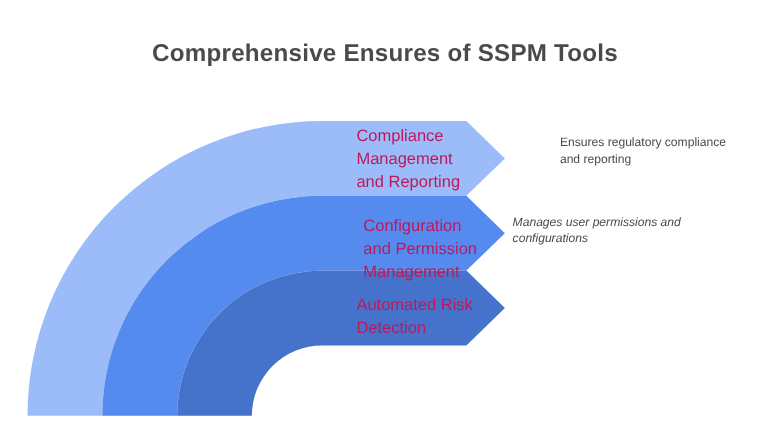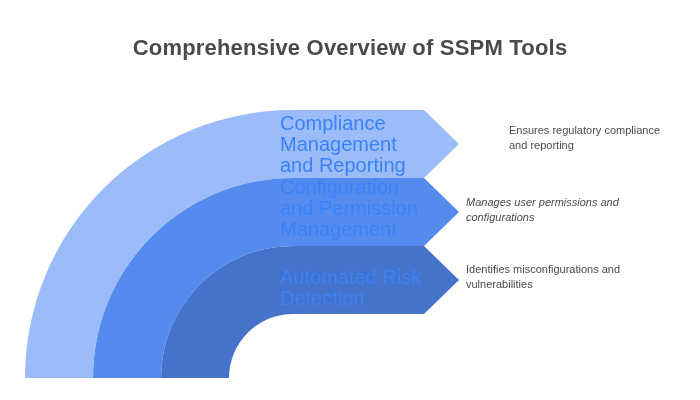--- a/index.html
+++ b/index.html
@@ -26,47 +26,48 @@
   .arc-svg { position: absolute; top: 0; left: 0; }
   .band-label {
     position: absolute;
     left: 280px;
     width: 160px;
     height: 68px;
     display: flex;
     align-items: center;
   }
   .band-label-text {
-    color: #3b82f6;
-    font-size: 20px;
+    color: #be185d;
+    font-size: 15px;
     line-height: 21px;
     white-space: pre-line;
+    margin-left: 44px;
   }
   .band-desc {
     position: absolute;
     left: 466px;
     width: 210px;
     color: #4a4a4a;
     font-size: 11px;
     line-height: 15px;
     white-space: pre-line;
   }
   .label-1 { top: 110px; }
-  .label-2 { top: 174px; }
+  .label-2 { top: 192px; justify-content: center; }
   .label-3 { top: 254px; }
   .desc-1 { top: 123px; margin-left: 43px; }
   .desc-2 { top: 195px; font-style: italic; }
   .desc-3 { top: 262px; }
 </style>
 </head>
 <body>
 
 <div class="canvas">
 
-  <div class="title">Comprehensive Overview of SSPM Tools</div>
+  <div class="title">Comprehensive Ensures of SSPM Tools</div>
 
   <svg class="arc-svg" width="700" height="400" viewBox="0 0 700 400">
     <path d="M 25 378 A 268 268 0 0 1 293 110 L 424 110 L 459 144 L 424 178 L 293 178 A 200 200 0 0 0 93 378 Z" fill="#9bbcf8"></path>
     <path d="M 93 378 A 200 200 0 0 1 293 178 L 424 178 L 459 212 L 424 246 L 293 246 A 132 132 0 0 0 161 378 Z" fill="#558bef"></path>
     <path d="M 161 378 A 132 132 0 0 1 293 246 L 424 246 L 459 280 L 424 314 L 293 314 A 64 64 0 0 0 229 378 Z" fill="#4573cc"></path>
   </svg>
 
   <div class="band-label label-1">
     <span class="band-label-text">Compliance
 Management
@@ -79,16 +80,14 @@
   </div>
   <div class="band-label label-3">
     <span class="band-label-text">Automated Risk
 Detection</span>
   </div>
 
   <div class="band-desc desc-1">Ensures regulatory compliance
 and reporting</div>
   <div class="band-desc desc-2">Manages user permissions and
 configurations</div>
-  <div class="band-desc desc-3">Identifies misconfigurations and
-vulnerabilities</div>
 
 </div>
 
 </body></html>

